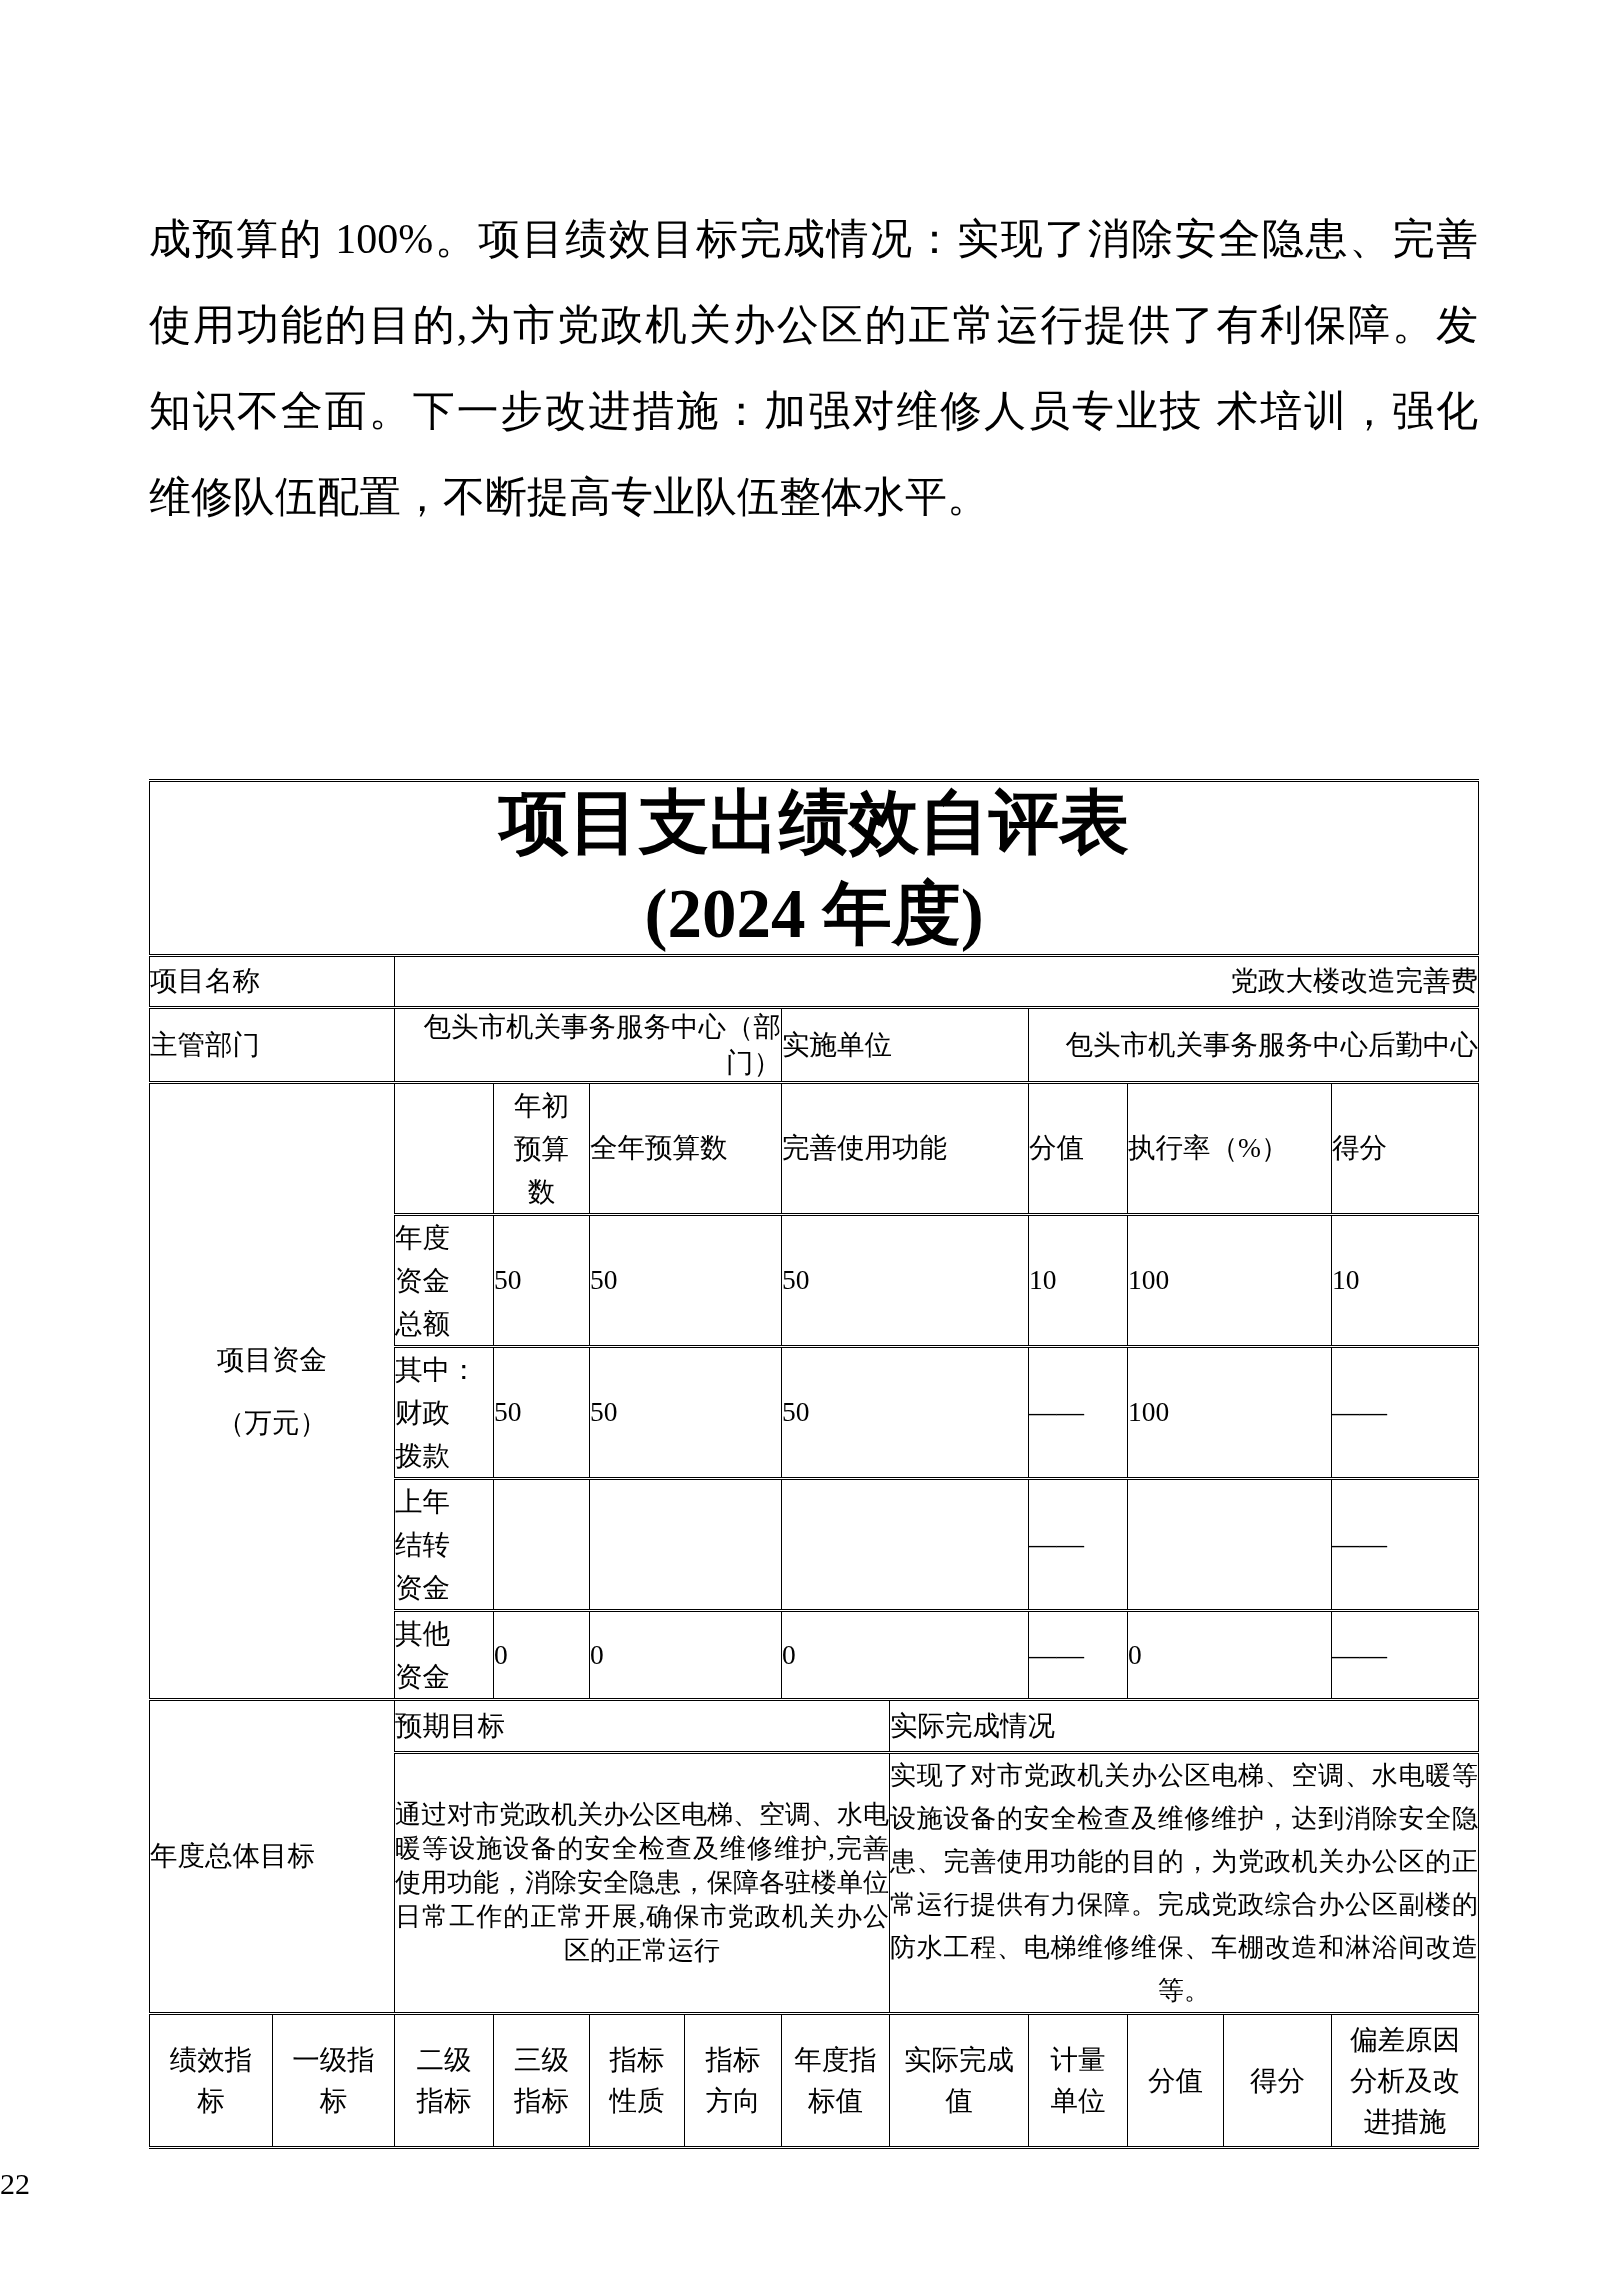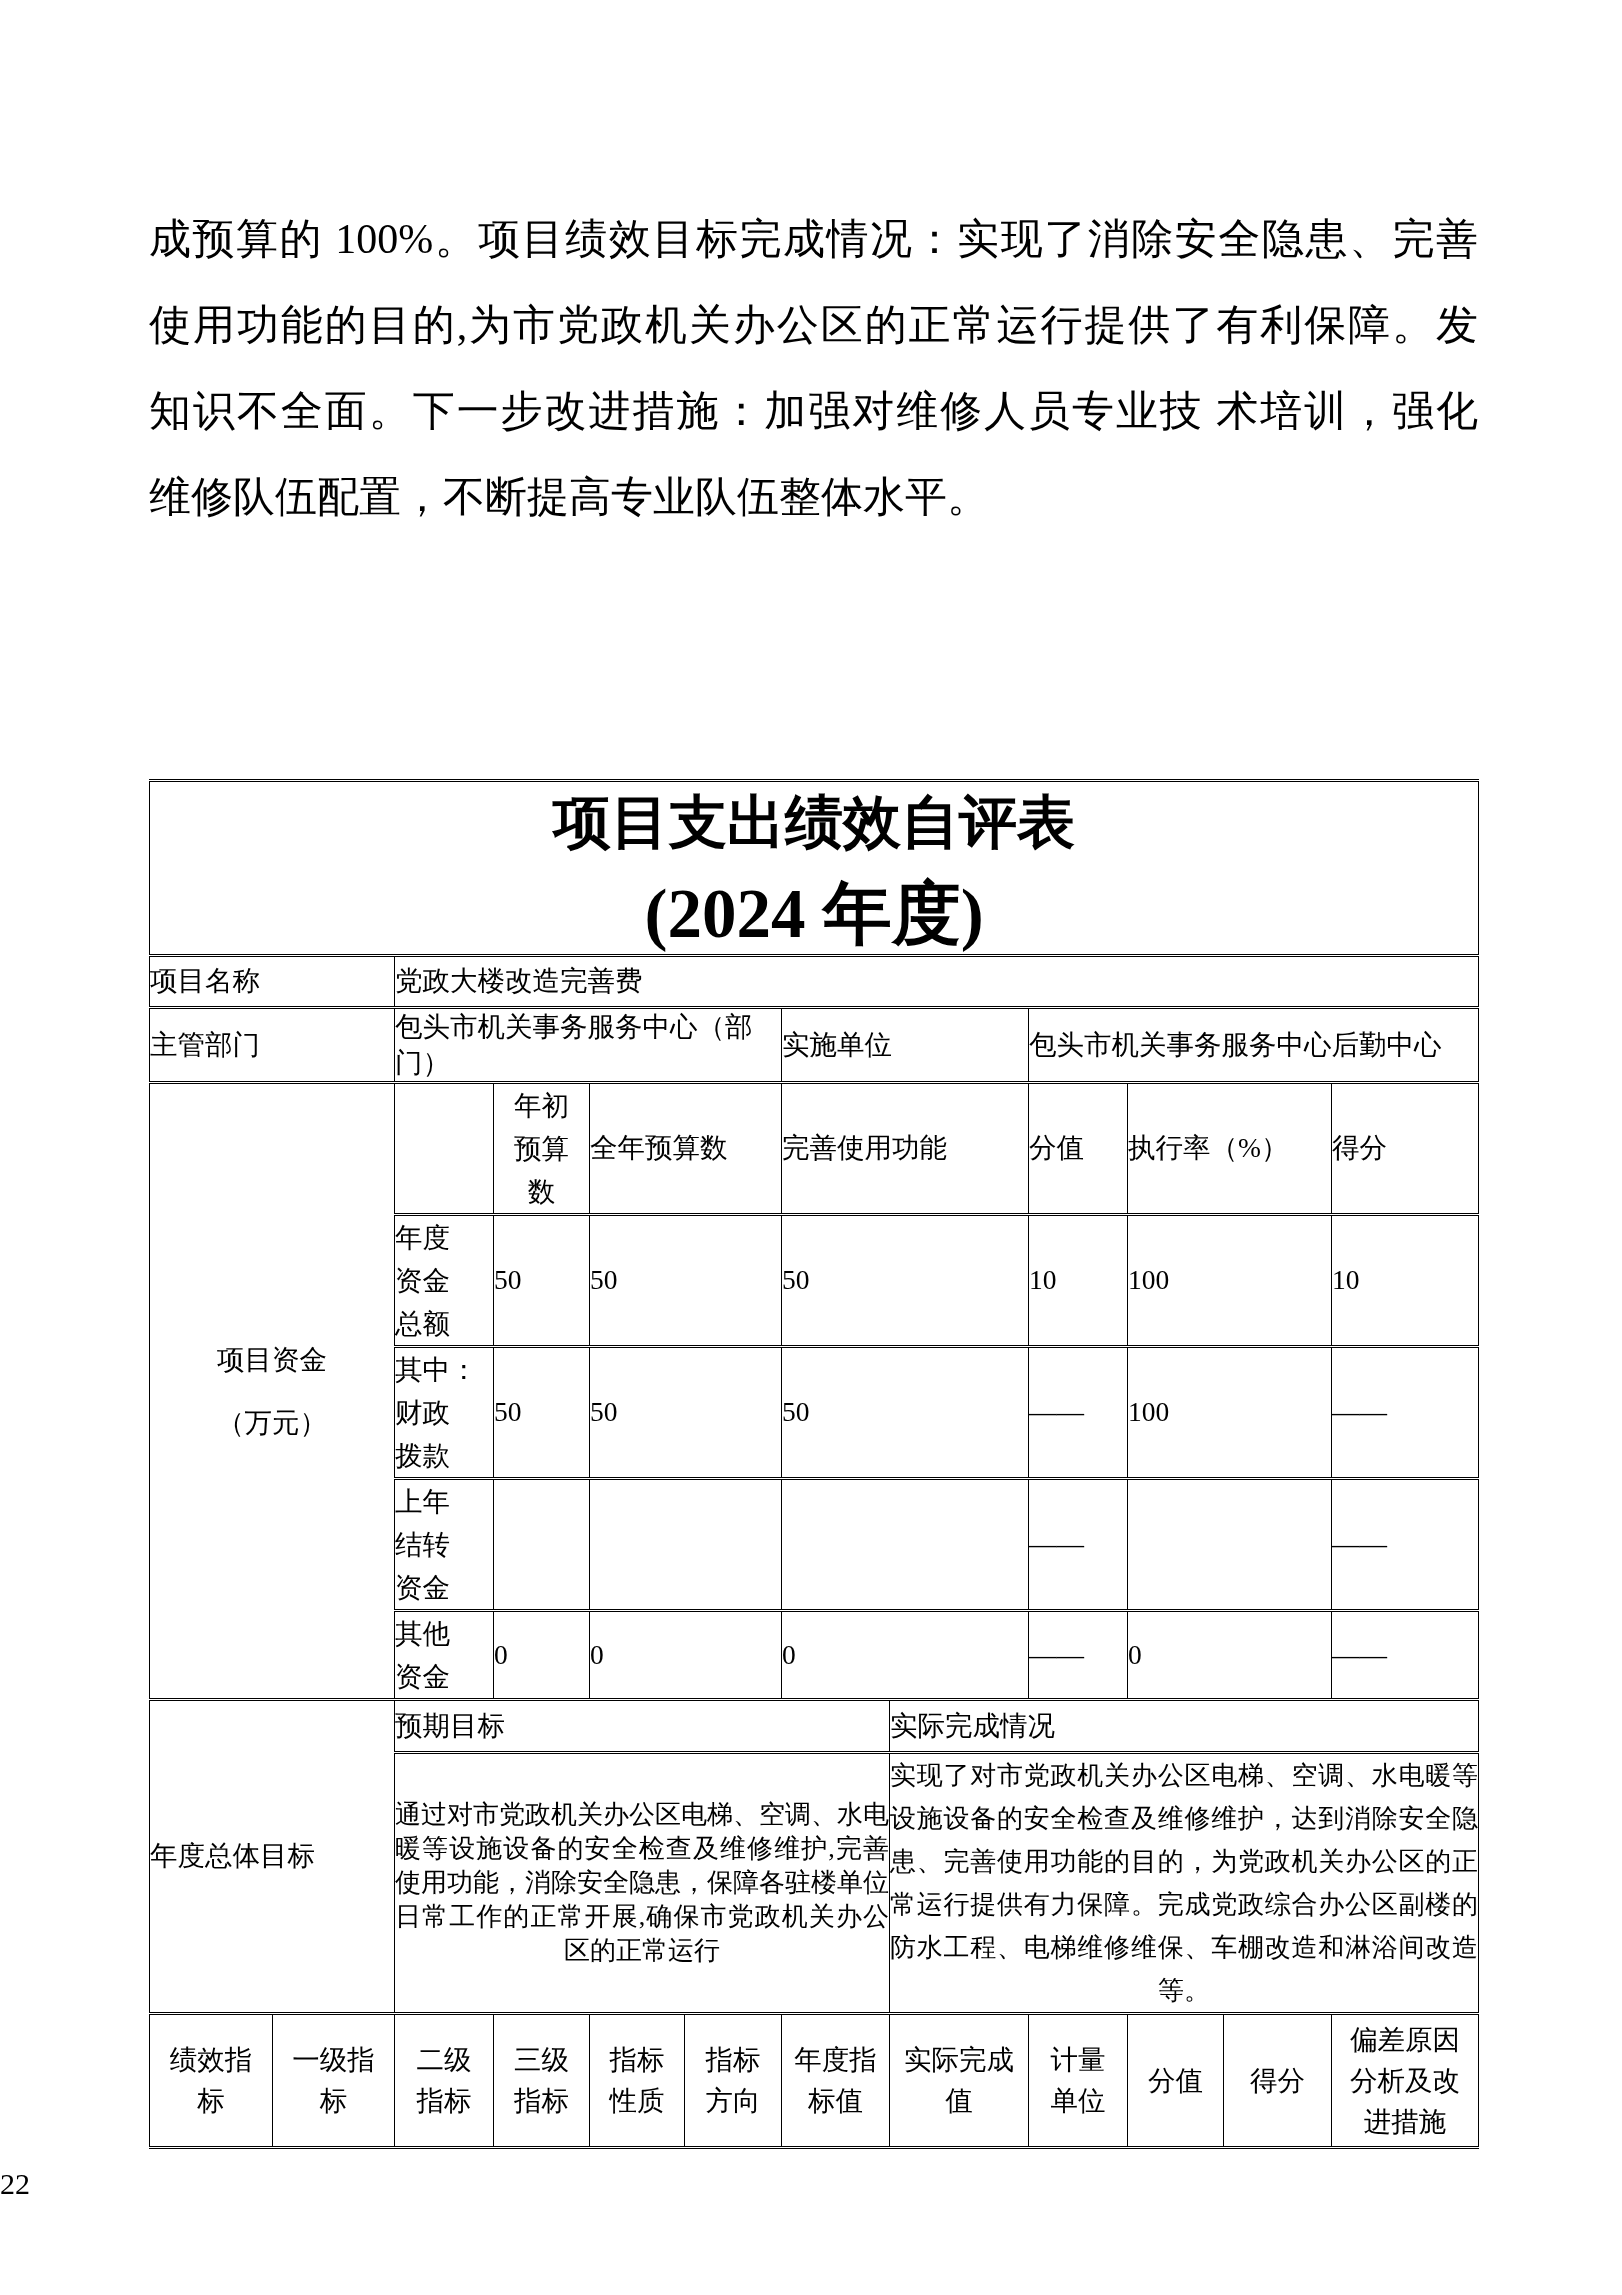--- a/index.html
+++ b/index.html
@@ -33,25 +33,25 @@
   .r-finhead  { height:131px; }
   .r-f1       { height:131px; }
   .r-f2       { height:126px; }
   .r-f3       { height:128px; }
   .r-f4       { height:86px; }
   .r-goalhead { height:53px; }
   .r-goaltext { height:257px; }
   .r-ind      { height:134px; }
 
   .title-cell { text-align:center; font-weight:bold; vertical-align:top; padding-top:9.2px; }
-  .title-cell .t1 { font-size:58px; line-height:82px; }
+  .title-cell .t1 { font-size:70px; line-height:82px; }
   .title-cell .t2 { font-size:69px; line-height:79px; margin-top:10.5px; }
 
   .lbl-right { text-align:left; padding-right:6.5px; }
-  .val-left  { text-align:left;  padding-left:17px;font-family:Liberation Serif, serif; }
+  .val-left  { text-align:right;  padding-left:17px;font-family:Liberation Serif, serif; }
 
   .center { text-align:left; }
 
   .fund-main-label { text-align:center; white-space:pre-line; line-height:63px; }
   .fund-sub-label  { text-align:left; padding-left:13px; white-space:pre-line; line-height:43px; }
   .fin-head-v { text-align:center; white-space:pre-line; line-height:43px; }
   .num-left { text-align:left; padding-left:9.2px; }
 
   .goal-cell { font-size:26px; text-align:justify; text-align-last:center; padding:0 10.5px; vertical-align:middle; }
   .goal-expected { line-height:34px; }

